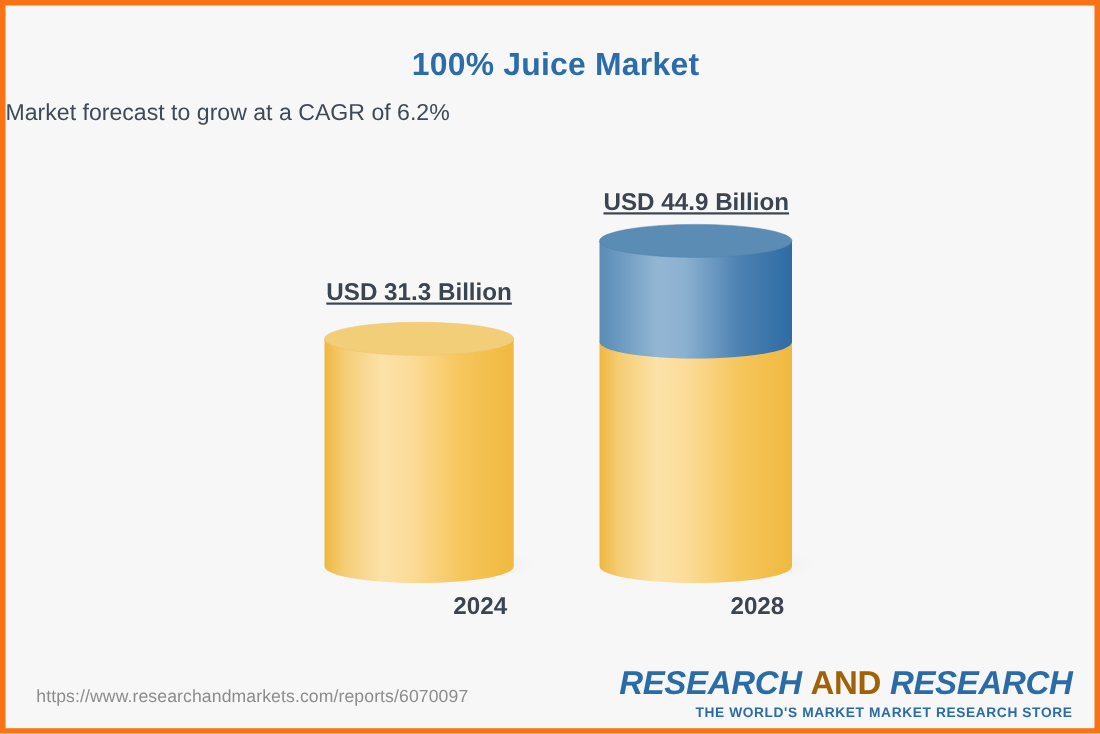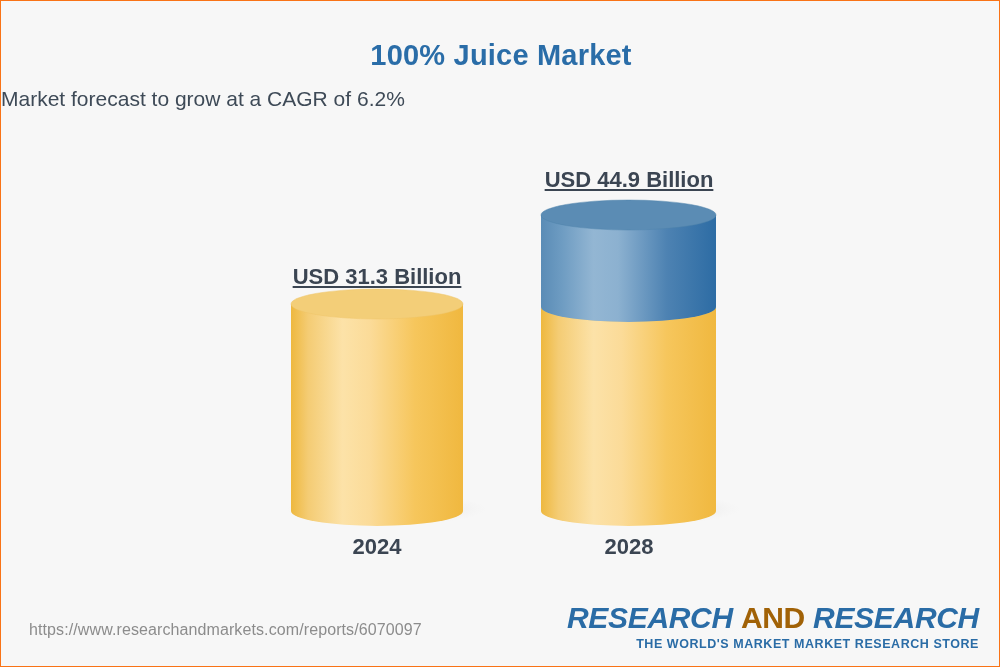--- a/index.html
+++ b/index.html
@@ -13,21 +13,21 @@
     overflow: hidden;
     font-family: "Liberation Sans", sans-serif;
   }
 
   #canvas {
     position: relative;
     width: 1000px;
     height: 667px;
     box-sizing: border-box;
     background: #f7f7f7;
-    border: 1px solid #f97316;
+    border: 5px solid #f97316;
   }
 
   
   #chart-title {
     position: absolute;
     top: 38px;
     left: 0;
     width: 1000px;
     text-align: center;
     font-size: 29px;
@@ -60,21 +60,21 @@
     text-align: center;
     font-size: 22px;
     font-weight: bold;
     color: #3b4552;
     white-space: nowrap;
     text-decoration: underline;
   }
 
   .cat-label {
     position: absolute;
-    text-align: center;
+    text-align: right;
     font-size: 22px;
     font-weight: bold;
     color: #3b4552;
     white-space: nowrap;
   }
 
   
   #footer-url {
     position: absolute;
     left: 28px;
@@ -174,21 +174,21 @@
         <path d="M 540 214
                  L 540 306
                  A 87.5 15 0 0 0 715 306
                  L 715 214 Z" fill="url(#blueBody)"></path>
 
         <ellipse cx="627.5" cy="214" rx="87.5" ry="15" fill="#5b8cb4"></ellipse>
         <path d="M 540 214 A 87.5 15 0 0 0 715 214 A 87.5 15 0 0 0 540 214 Z" fill="none" stroke="#4f82ab" stroke-width="0.8" opacity="0.6"></path>
       </g>
     </svg>
 
-    <div class="value-label" style="left:276px; top:263px; width:200px;">USD 31.3 Billion</div>
+    <div class="value-label" style="left:276px; top:248px; width:200px;">USD 31.3 Billion</div>
 
     <div class="value-label" style="left:528px; top:166px; width:200px;">USD 44.9 Billion</div>
 
     <div class="cat-label" style="left:296px; top:533px; width:160px;">2024</div>
 
     <div class="cat-label" style="left:548px; top:533px; width:160px;">2028</div>
   </div>
 
   <div id="footer-url">https://www.researchandmarkets.com/reports/6070097</div>
 

